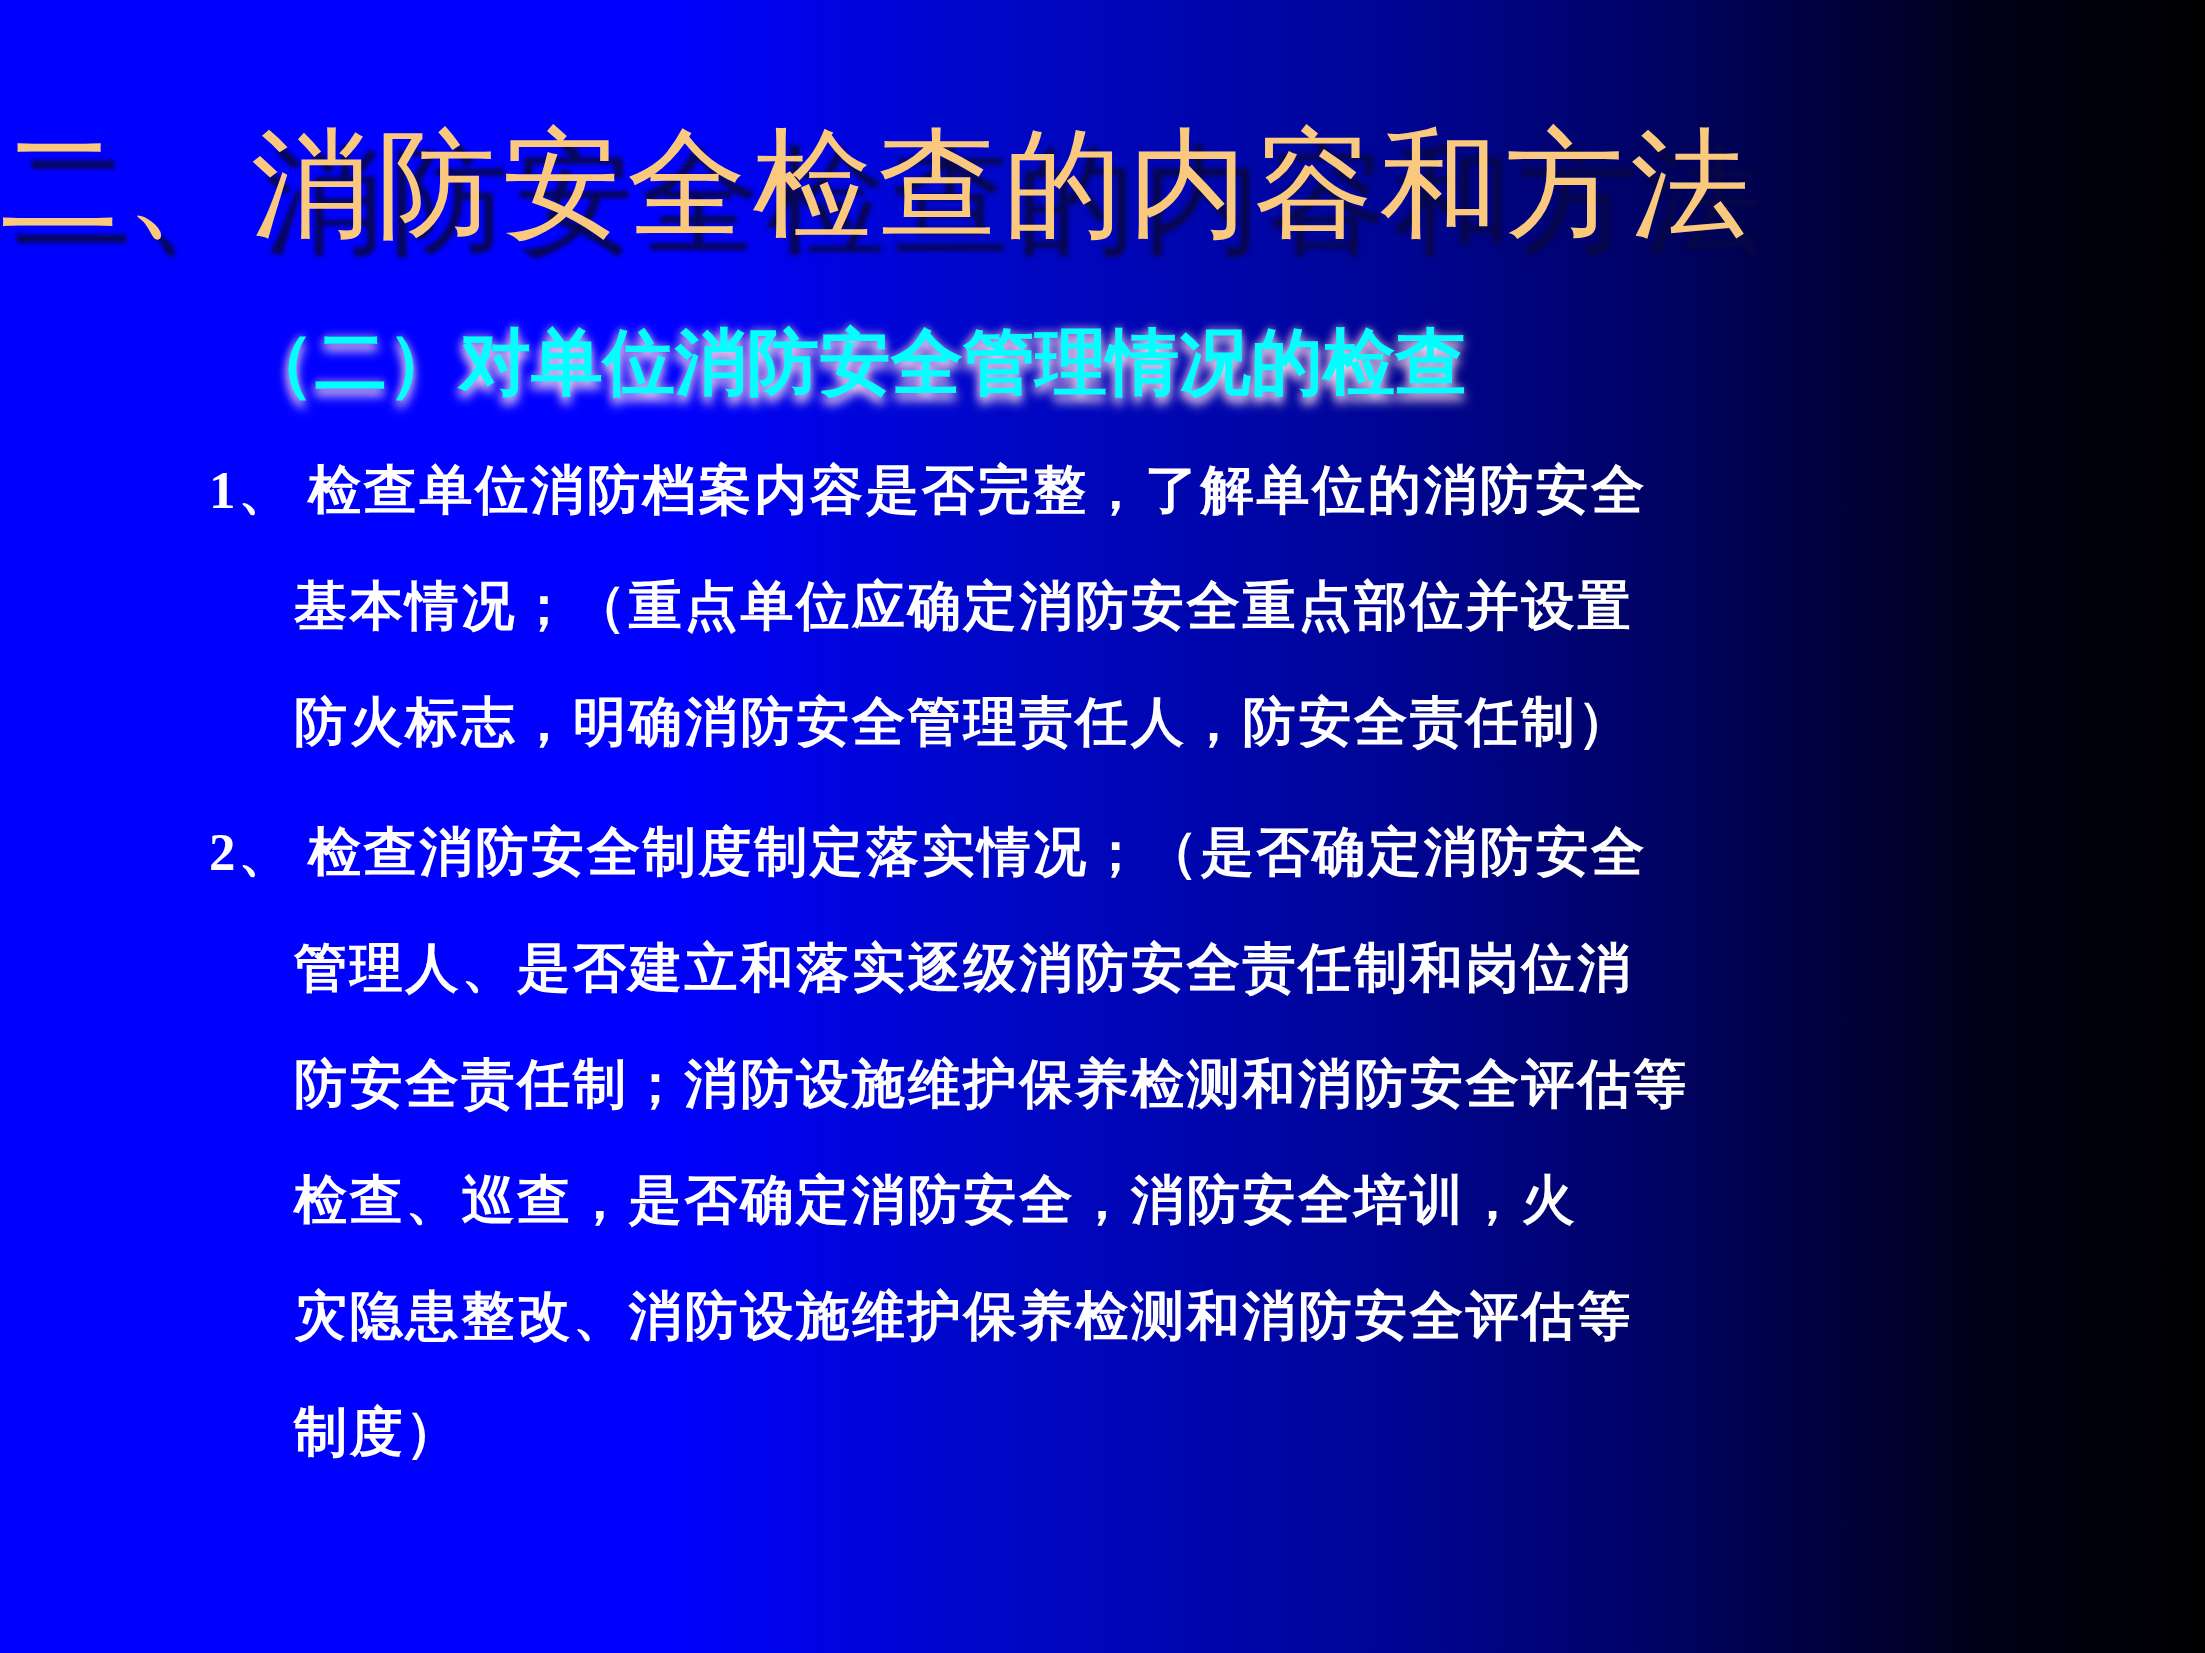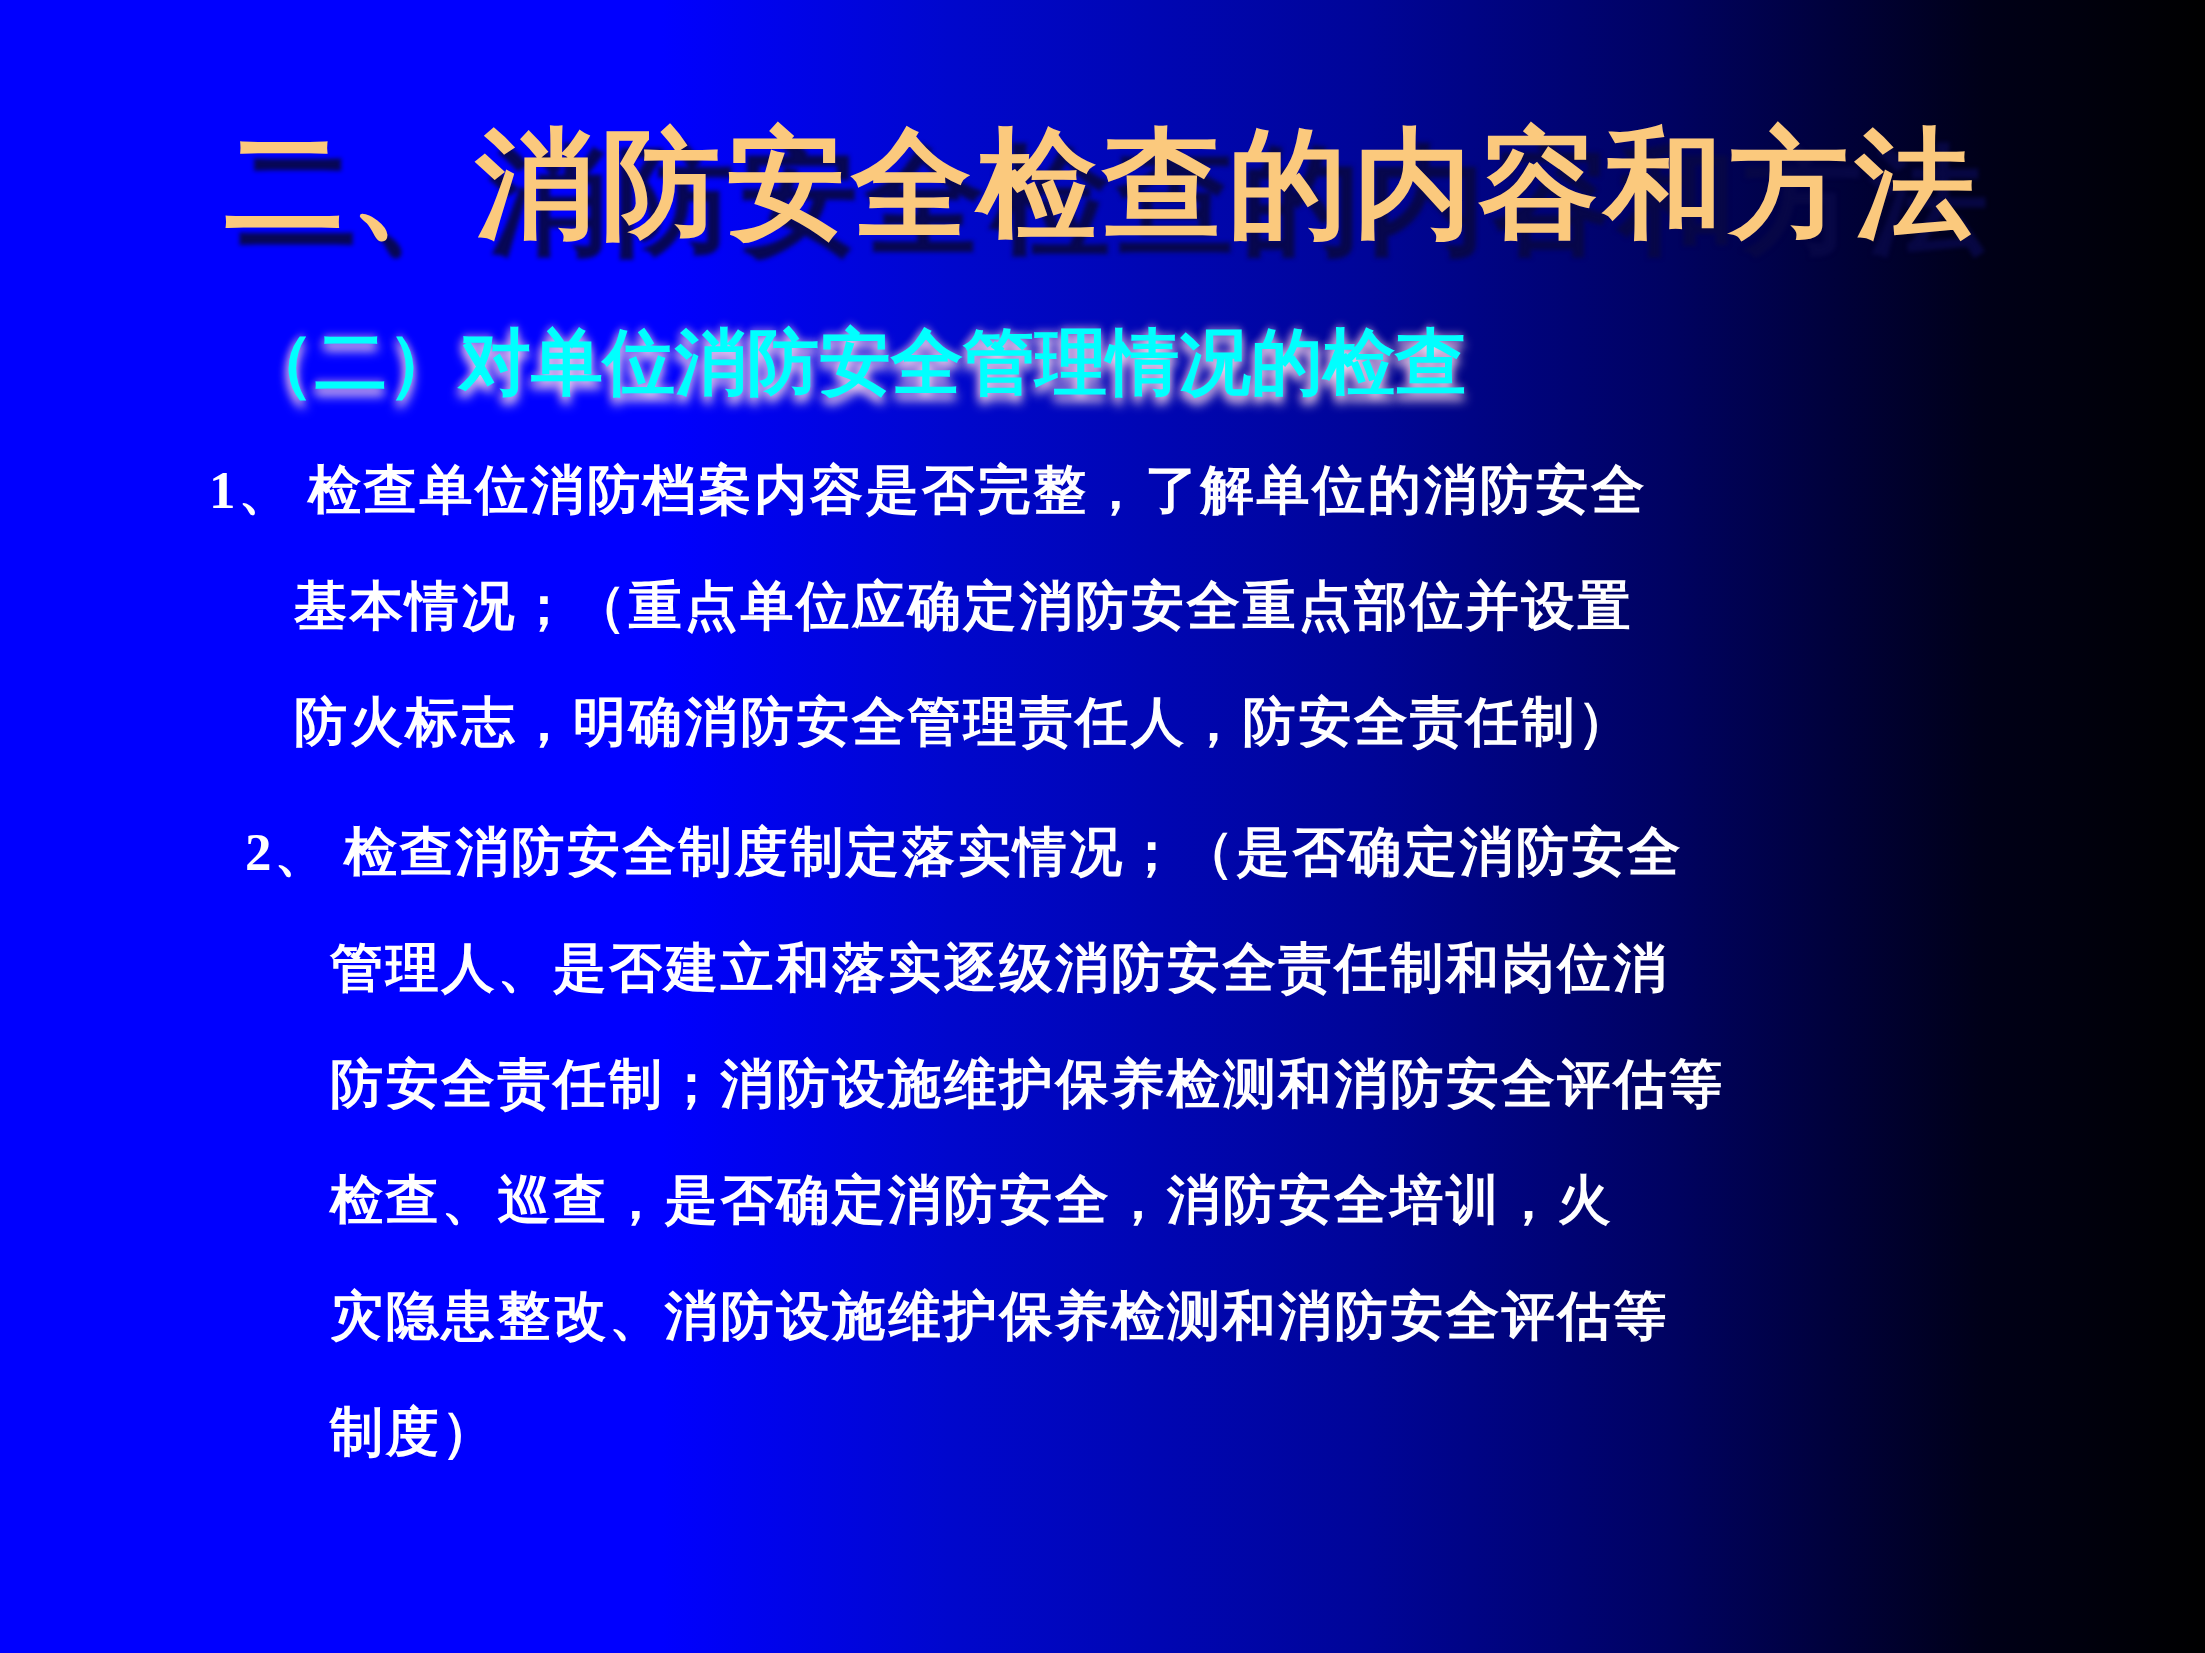--- a/index.html
+++ b/index.html
@@ -19,23 +19,23 @@
       #000260 76%,
       #000018 90%,
       #000000 100%);
     font-family: "Liberation Serif", serif;
   }
   .slide-title {
     position: absolute;
     top: 108px;
     left: 0;
     right: 0;
-    text-align: center;
+    text-align: left;
     font-family: "Liberation Sans", sans-serif;
-    font-weight: bold;
+    font-weight: normal;
     font-size: 119px;
     line-height: 152px;
     letter-spacing: 6.4px;
     color: #fbc97d;
     text-shadow: 13.8px 16.5px 4.6px rgba(8, 8, 70, 0.92);
     white-space: nowrap;
   }
   .slide-subtitle {
     position: absolute;
     top: 316px;
@@ -60,21 +60,20 @@
     color: #ffffff;
     font-weight: bold;
     font-size: 53px;
     letter-spacing: 2.8px;
   }
   .body-item {
     position: relative;
   }
   .body-item.second {
     margin-top: 13.8px;
-    padding-left: 36px;
   }
   .body-line {
     margin-left: 294px;
     line-height: 116px;
     height: 116px;
     white-space: nowrap;
   }
   .body-line.first {
     margin-left: 209px;
   }

